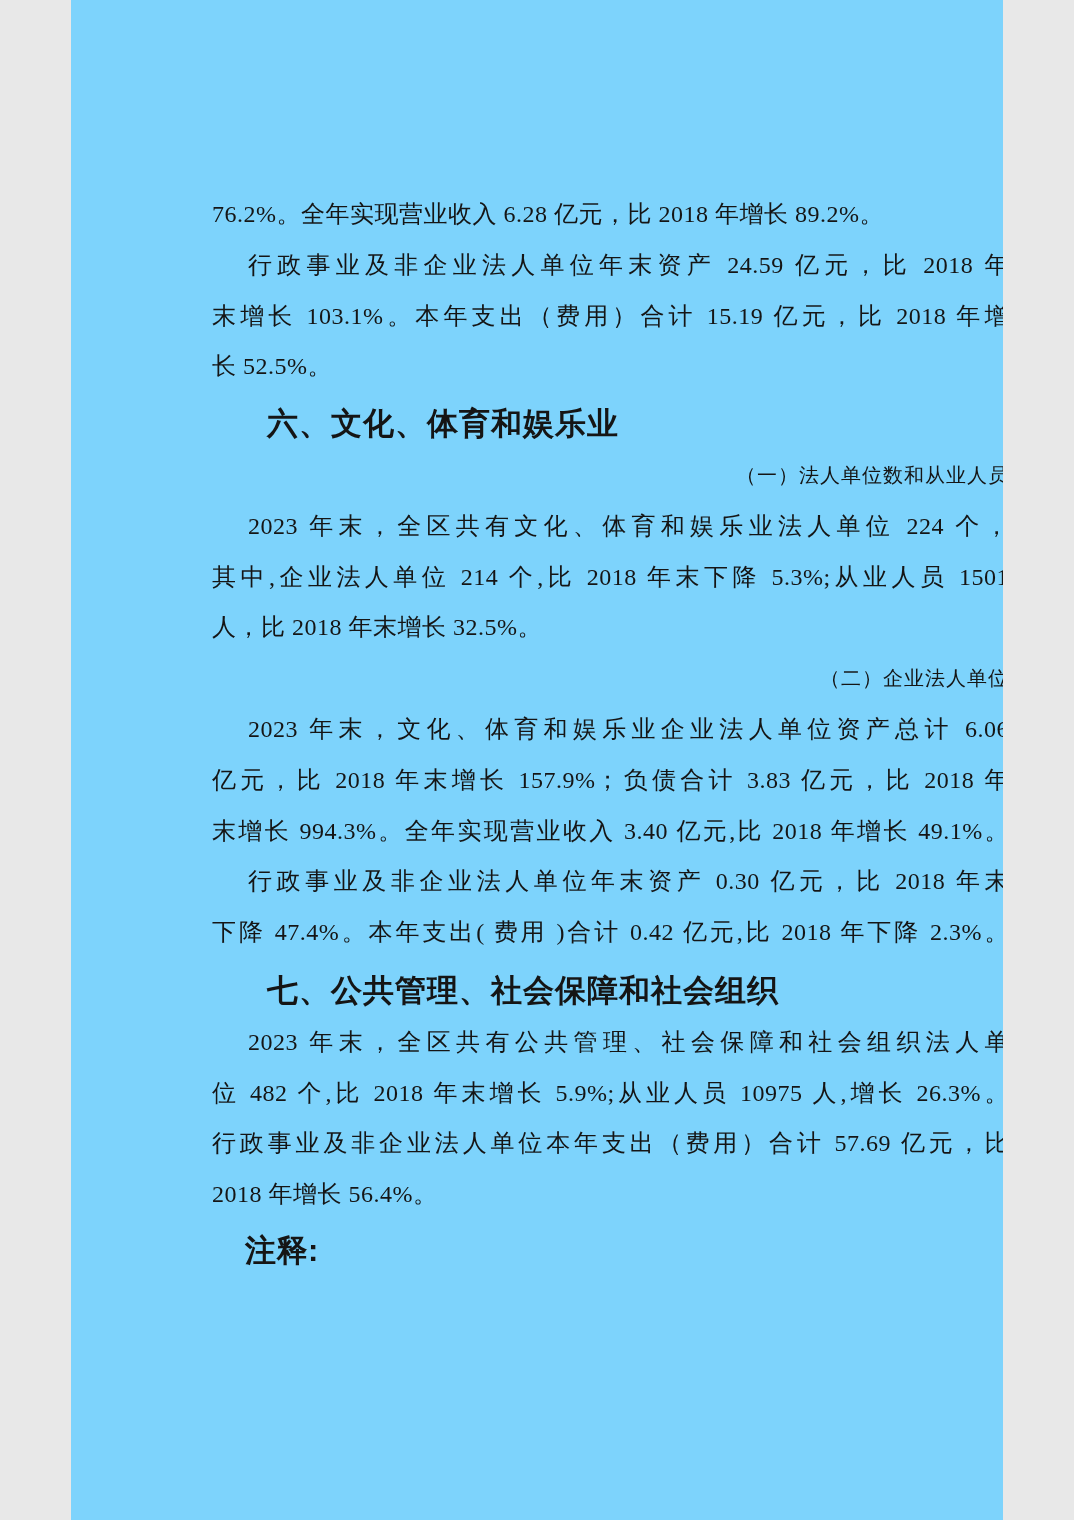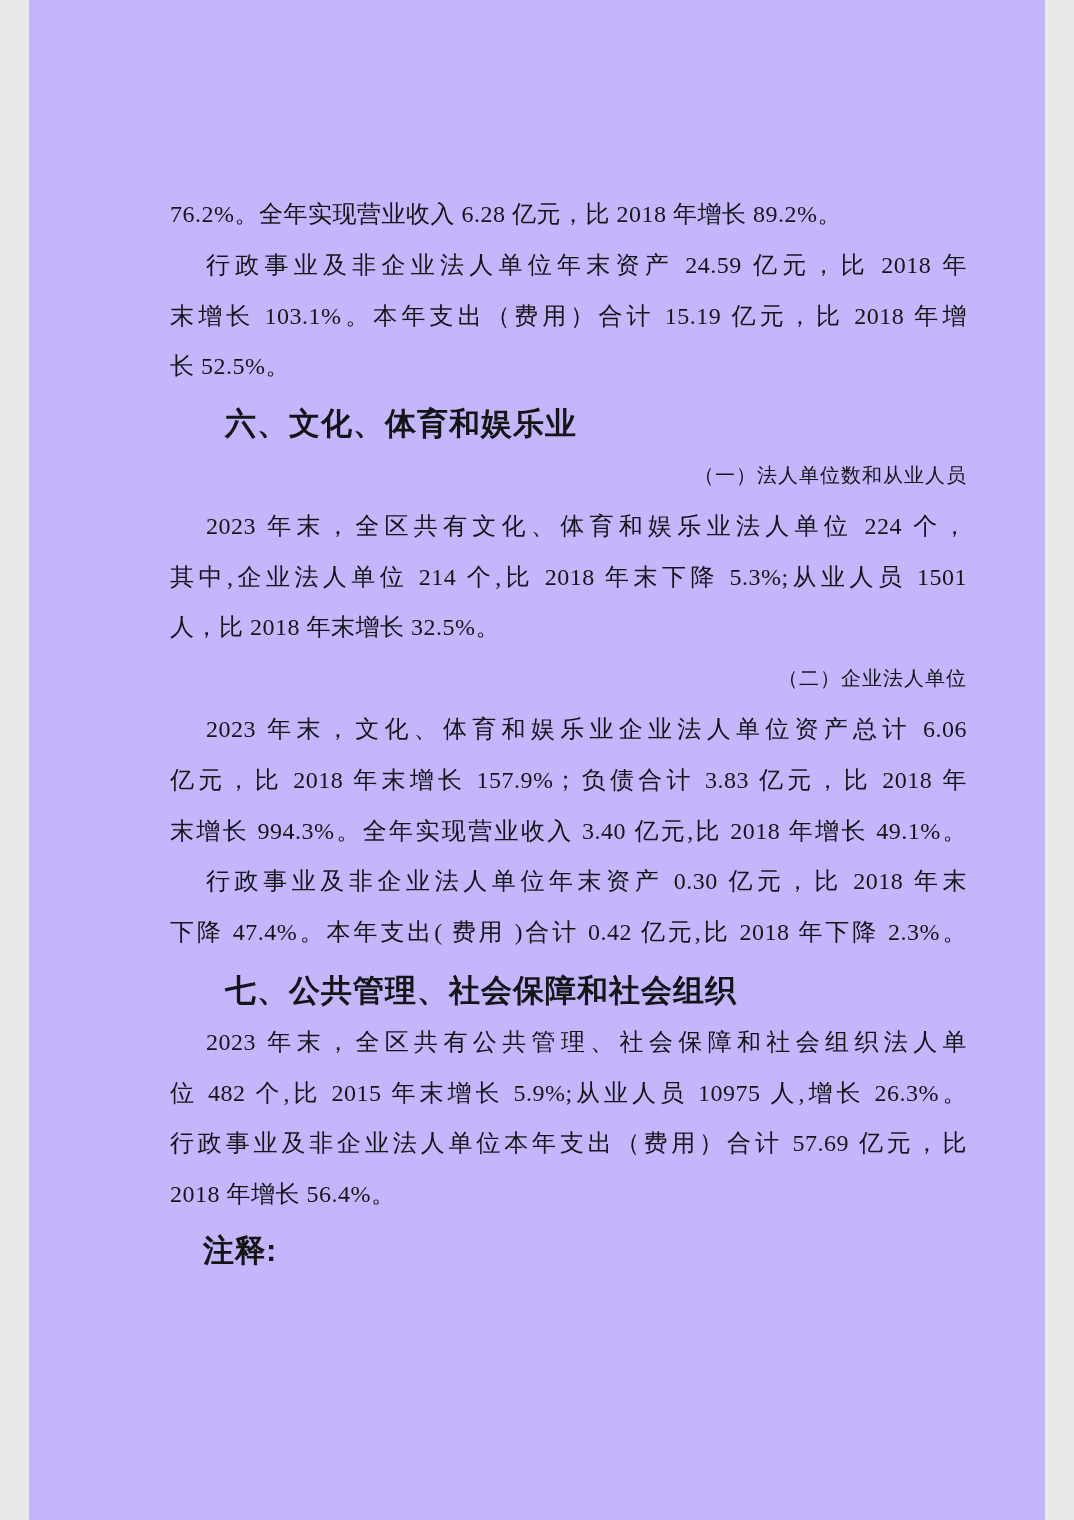--- a/index.html
+++ b/index.html
@@ -2,24 +2,24 @@
 <html><head>
 <meta charset="utf-8">
 <style>
   html, body {
     margin: 0;
     padding: 0;
     background: #e8e8e8;
   }
   .page {
     position: relative;
-    width: 1016px;
+    width: 932px;
     height: 1520px;
     margin: 0 auto;
-    background: #c4b5fd;
+    background: #7dd3fc;
     overflow: hidden;
     font-family: "Liberation Serif", "DejaVu Serif", serif;
     color: #151515;
   }
   .content {
     position: absolute;
     left: 141px;
     top: 189px;
     width: 797px;
   }
@@ -92,20 +92,20 @@
     <div class="line fill indent">2023 年末，文化、体育和娱乐业企业法人单位资产总计 6.06</div>
     <div class="line fill">亿元，比 2018 年末增长 157.9%；负债合计 3.83 亿元，比 2018 年</div>
     <div class="line fill">末增长 994.3%。全年实现营业收入 3.40 亿元,比 2018 年增长 49.1%。</div>
 
     <div class="line fill indent">行政事业及非企业法人单位年末资产 0.30 亿元，比 2018 年末</div>
     <div class="line fill">下降 47.4%。本年支出( 费用 )合计 0.42 亿元,比 2018 年下降 2.3%。</div>
 
     <div class="line h1 gap8">七、公共管理、社会保障和社会组织</div>
 
     <div class="line fill indent">2023 年末，全区共有公共管理、社会保障和社会组织法人单</div>
-    <div class="line fill">位 482 个,比 2015 年末增长 5.9%;从业人员 10975 人,增长 26.3%。</div>
+    <div class="line fill">位 482 个,比 2018 年末增长 5.9%;从业人员 10975 人,增长 26.3%。</div>
     <div class="line fill">行政事业及非企业法人单位本年支出（费用）合计 57.69 亿元，比</div>
     <div class="line">2018 年增长 56.4%。</div>
 
     <div class="line note gap6">注释:</div>
 
   </div>
 </div>
 
 </body></html>

